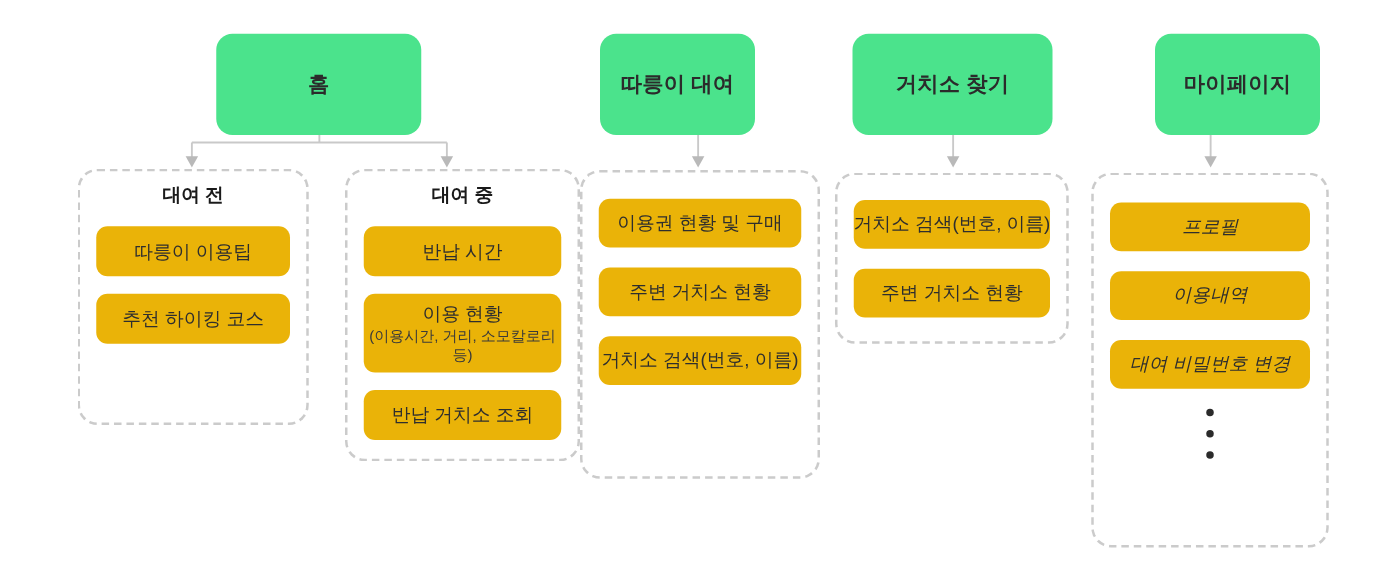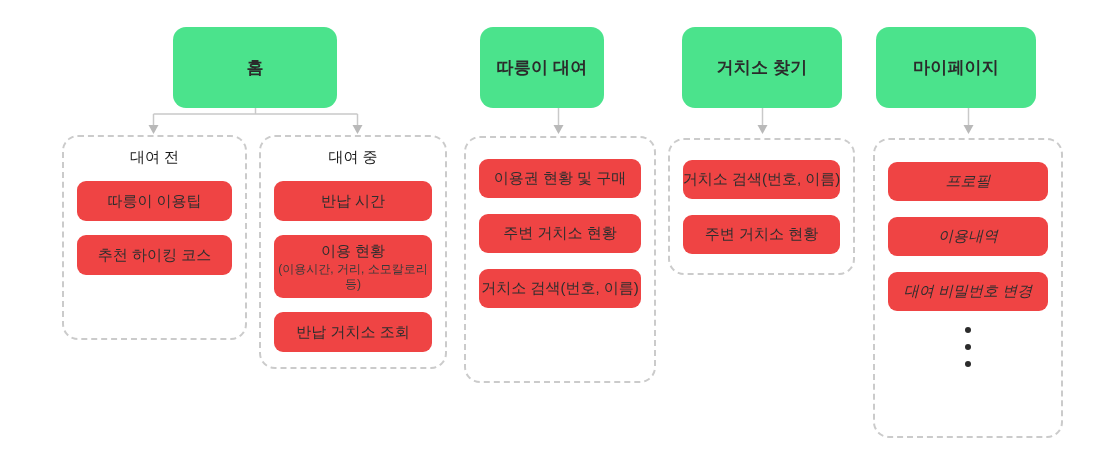--- a/index.html
+++ b/index.html
@@ -33,49 +33,49 @@
     font-size: 17px;
     font-weight: 700;
     color: #2b2b2b;
     letter-spacing: 0.2px;
     box-sizing: border-box;
     white-space: nowrap;
   }
   #g-home    { left: 173px; width: 164px; }
   #g-rental  { left: 480px; width: 124px; }
   #g-station { left: 682px; width: 160px; }
-  #g-mypage  { left: 876px; width: 160px; }
+  #g-mypage  { left: 924px; width: 132px; }
 
   
   .dbox {
     position: absolute;
     border: 2px dashed #cbcbcb;
     border-radius: 16px;
     box-sizing: border-box;
     display: flex;
     flex-direction: column;
     background: #ffffff;
   }
   #d-before  { left: 62px;  top: 135px; width: 185px; height: 205px; padding: 9px  13px 0; gap: 14px; }
-  #d-during  { left: 259px; top: 135px; width: 188px; height: 234px; padding: 9px  13px 0; gap: 14px; }
+  #d-during  { left: 276px; top: 135px; width: 188px; height: 234px; padding: 9px  13px 0; gap: 14px; }
   #d-rental  { left: 464px; top: 136px; width: 192px; height: 247px; padding: 21px 13px 0; gap: 16px; }
   #d-station { left: 668px; top: 138px; width: 187px; height: 137px; padding: 20px 13px 0; gap: 16px; }
   #d-mypage  { left: 873px; top: 138px; width: 190px; height: 300px; padding: 22px 13px 0; gap: 16px; font-style: italic; }
 
   .dtitle {
     text-align: center;
     font-size: 15px;
-    font-weight: 400;
+    font-weight: 700;
     color: #1a1a1a;
     line-height: 21px;
     flex: 0 0 auto;
     white-space: nowrap;
   }
   .item {
-    background: #ef4444;
+    background: #eab308;
     border-radius: 9px;
     height: 40px;
     flex: 0 0 auto;
     display: flex;
     flex-direction: column;
     align-items: center;
     justify-content: center;
     font-size: 15px;
     color: #2e2e2e;
     text-align: center;

